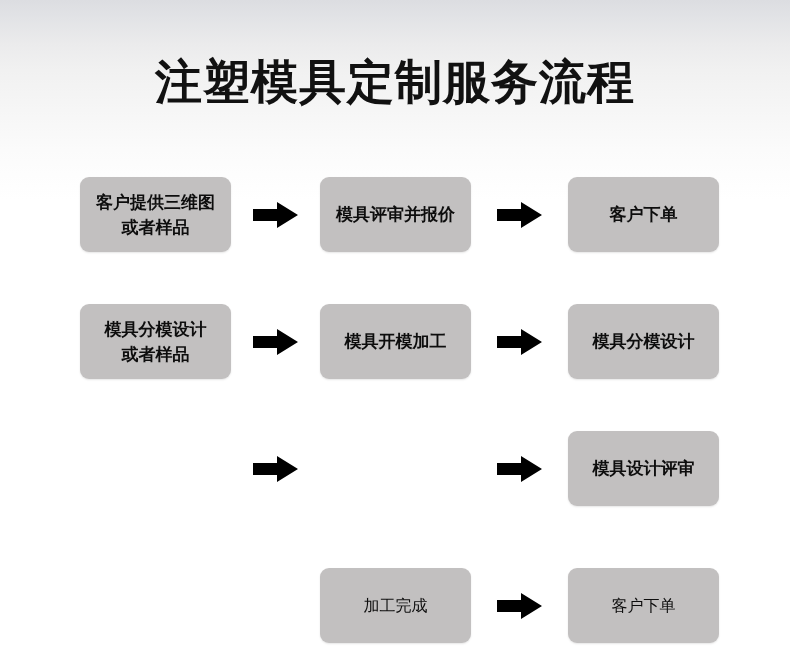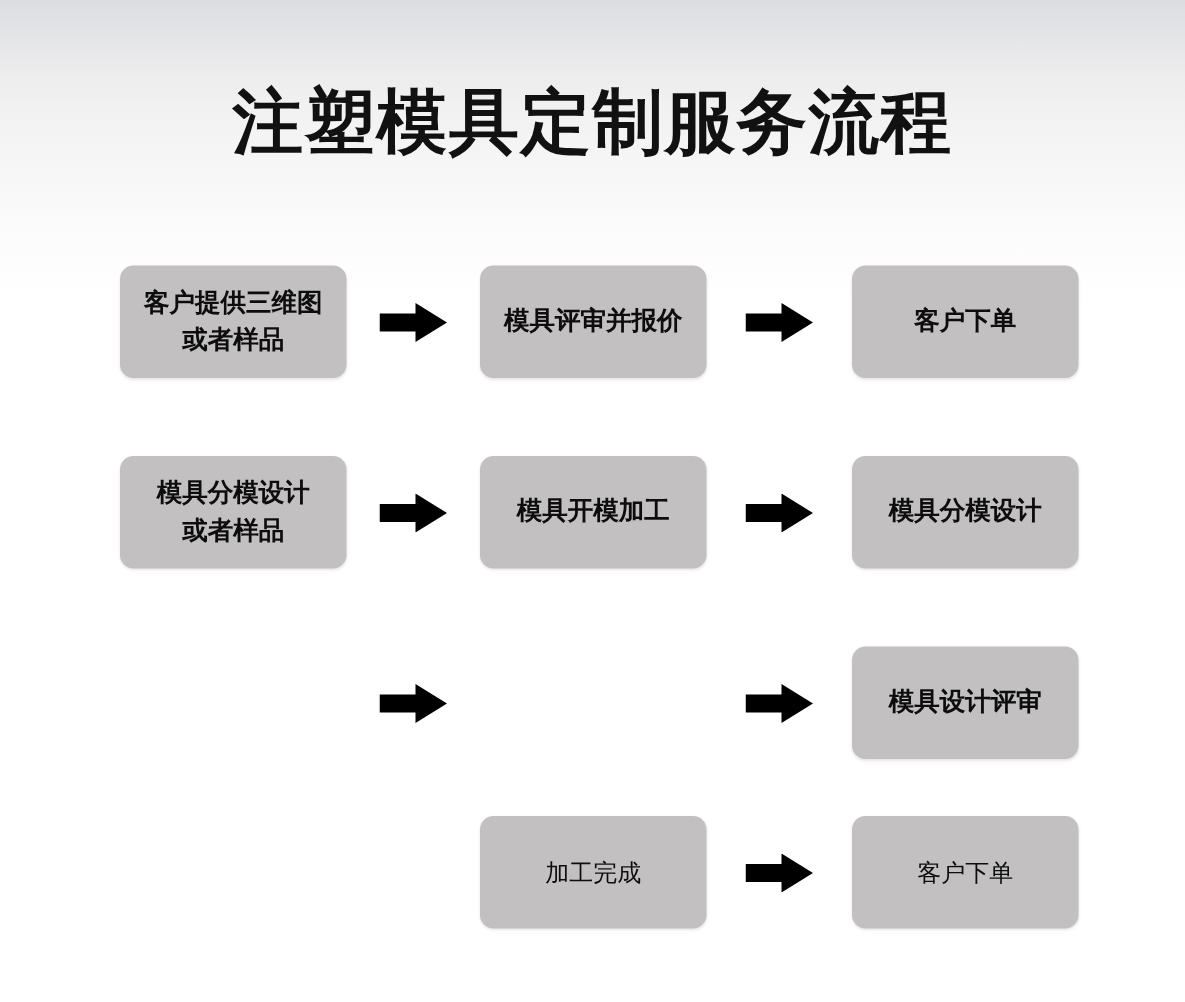--- a/index.html
+++ b/index.html
@@ -56,21 +56,21 @@
 
   .row {
     position: absolute;
     left: 0;
     width: 790px;
     height: 76px;
   }
   .row-0 { top: 177px; }
   .row-1 { top: 304px; }
   .row-2 { top: 431px; }
-  .row-3 { top: 544px; }
+  .row-3 { top: 568px; }
 
   .cell {
     position: absolute;
     top: 0;
     width: 151px;
     height: 75px;
   }
   .cell-0 { left: 80px; }
   .cell-1 { left: 320px; }
   .cell-2 { left: 568px; }

